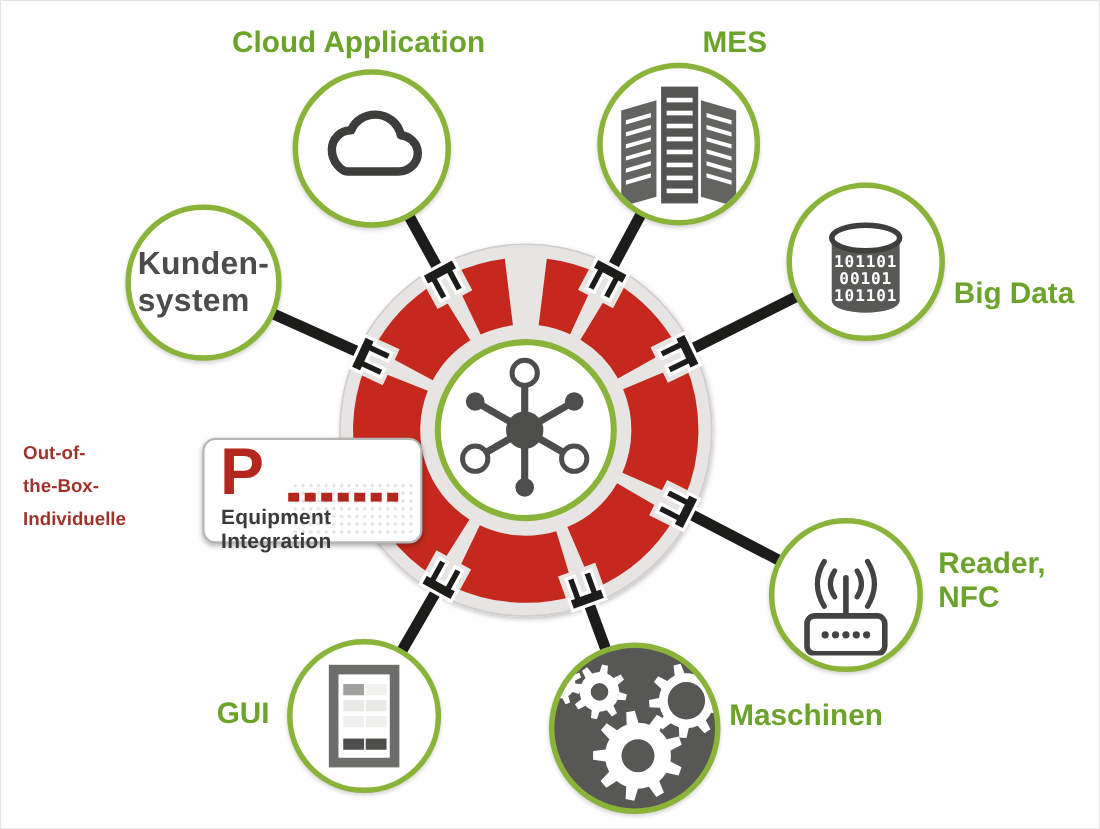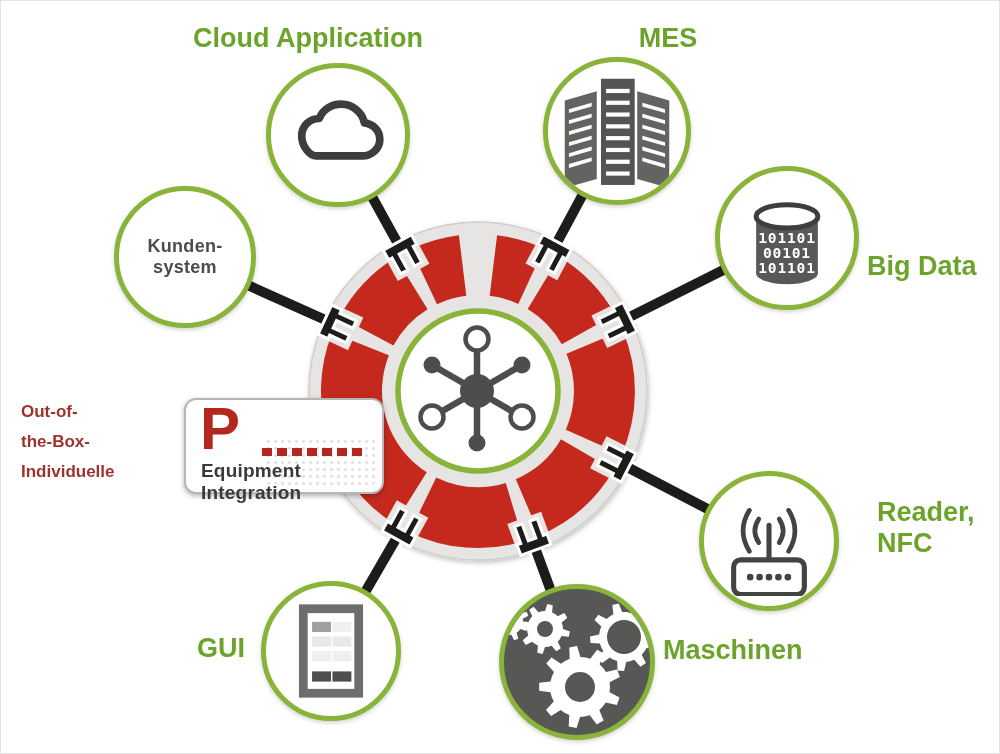--- a/index.html
+++ b/index.html
@@ -10,21 +10,21 @@
   }
   #ringsvg{position:absolute;left:0;top:0;}
   .node{
     position:absolute;border-radius:50%;background:#fff;
     border:5px solid var(--green-ring,#8ab339);
     display:flex;align-items:center;justify-content:center;
     box-shadow:0 2px 4px rgba(0,0,0,.18);box-sizing:border-box;overflow:hidden;
   }
   .node.dark{background:#575756;}
   .kunden-text{
-    text-align:center;color:#4c4c4b;font-weight:bold;font-size:18px;line-height:1.18;letter-spacing:.3px;
+    color:#4c4c4b;font-weight:bold;font-size:29px;line-height:1.18;letter-spacing:.3px;
   }
   .glabel{
     position:absolute;color:var(--green-text,#6ca32a);font-weight:bold;font-size:27px;line-height:31px;white-space:nowrap;
   }
   .rlabel{
     position:absolute;color:var(--brick-red,#9e332b);font-weight:bold;font-size:17px;line-height:30px;white-space:nowrap;
   }
   .logo{
     position:absolute;left:183px;top:397px;width:196px;height:92px;background:#fff;
     border:2px solid #b7b6b5;border-radius:12px;box-shadow:0 2px 5px rgba(0,0,0,.3);
@@ -221,24 +221,24 @@
         <i></i>
         <i></i>
         <i></i>
         <i></i>
         <i></i>
         <i></i>
     </span>
     <span class="sub">Equipment Integration</span>
   </div>
 
-  <div class="glabel" style="left:192px;top:22px;width:230px;text-align:center;">Cloud Application</div>
+  <div class="glabel" style="left:210px;top:22px;width:230px;text-align:center;">Cloud Application</div>
   <div class="glabel" style="left:627px;top:22px;width:80px;text-align:center;">MES</div>
   <div class="glabel" style="left:866px;top:210px;margin-top:40px;">Big Data</div>
-  <div class="glabel" style="left:852px;top:496px;margin-left:24px;">
+  <div class="glabel" style="left:852px;top:496px;">
     <div>Reader,</div>
     <div>NFC</div>
   </div>
   <div class="glabel" style="left:662px;top:634px;text-align:right;">
     <div>Maschinen</div>
   </div>
   <div class="glabel" style="left:196px;top:632px;">GUI</div>
 
   <div class="rlabel" style="left:20px;top:396px;">
     <div>Out-of-</div>

